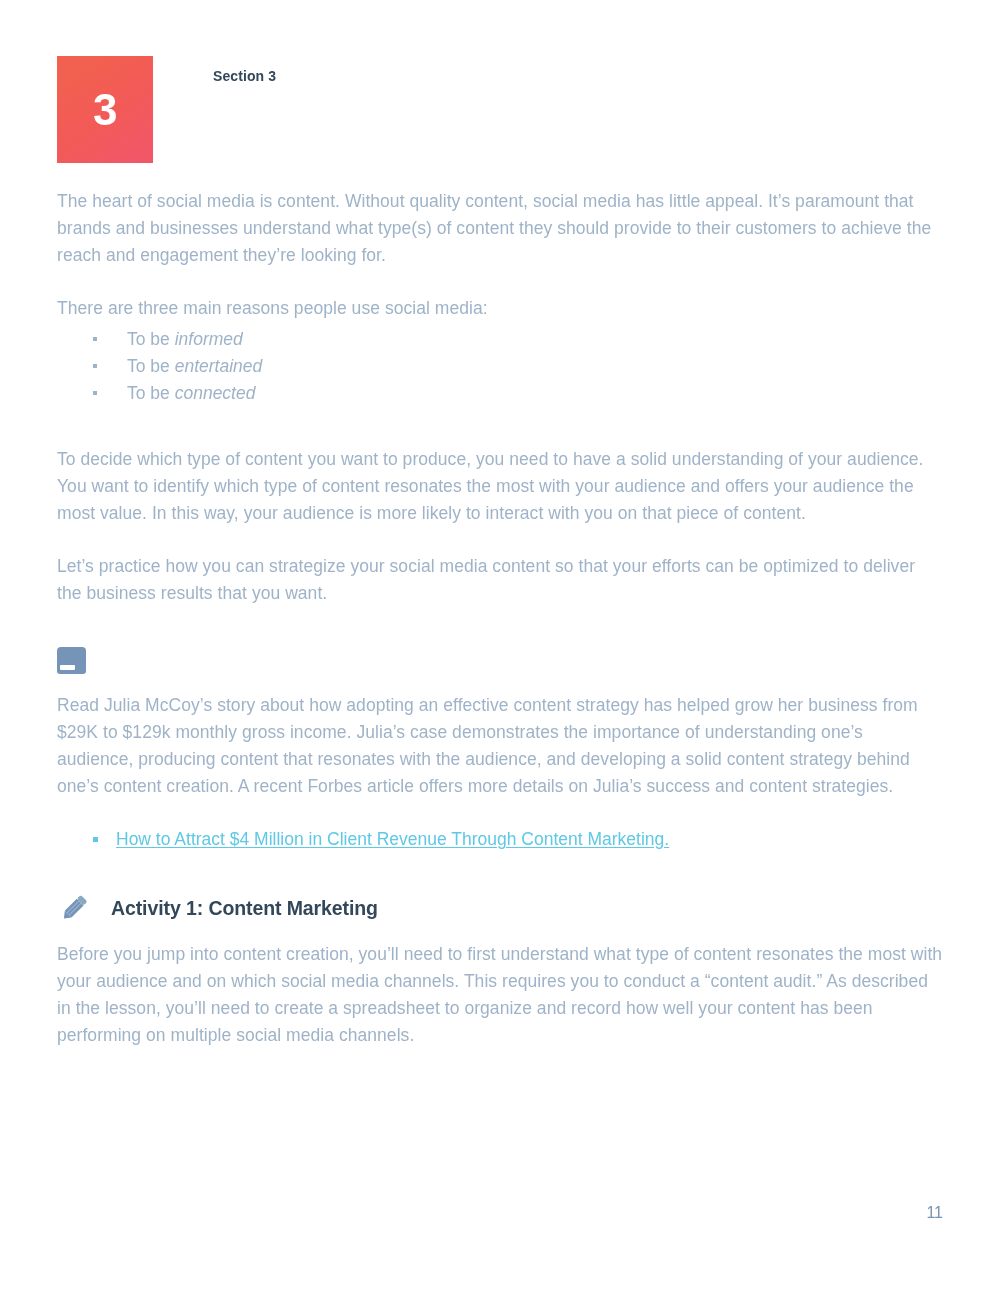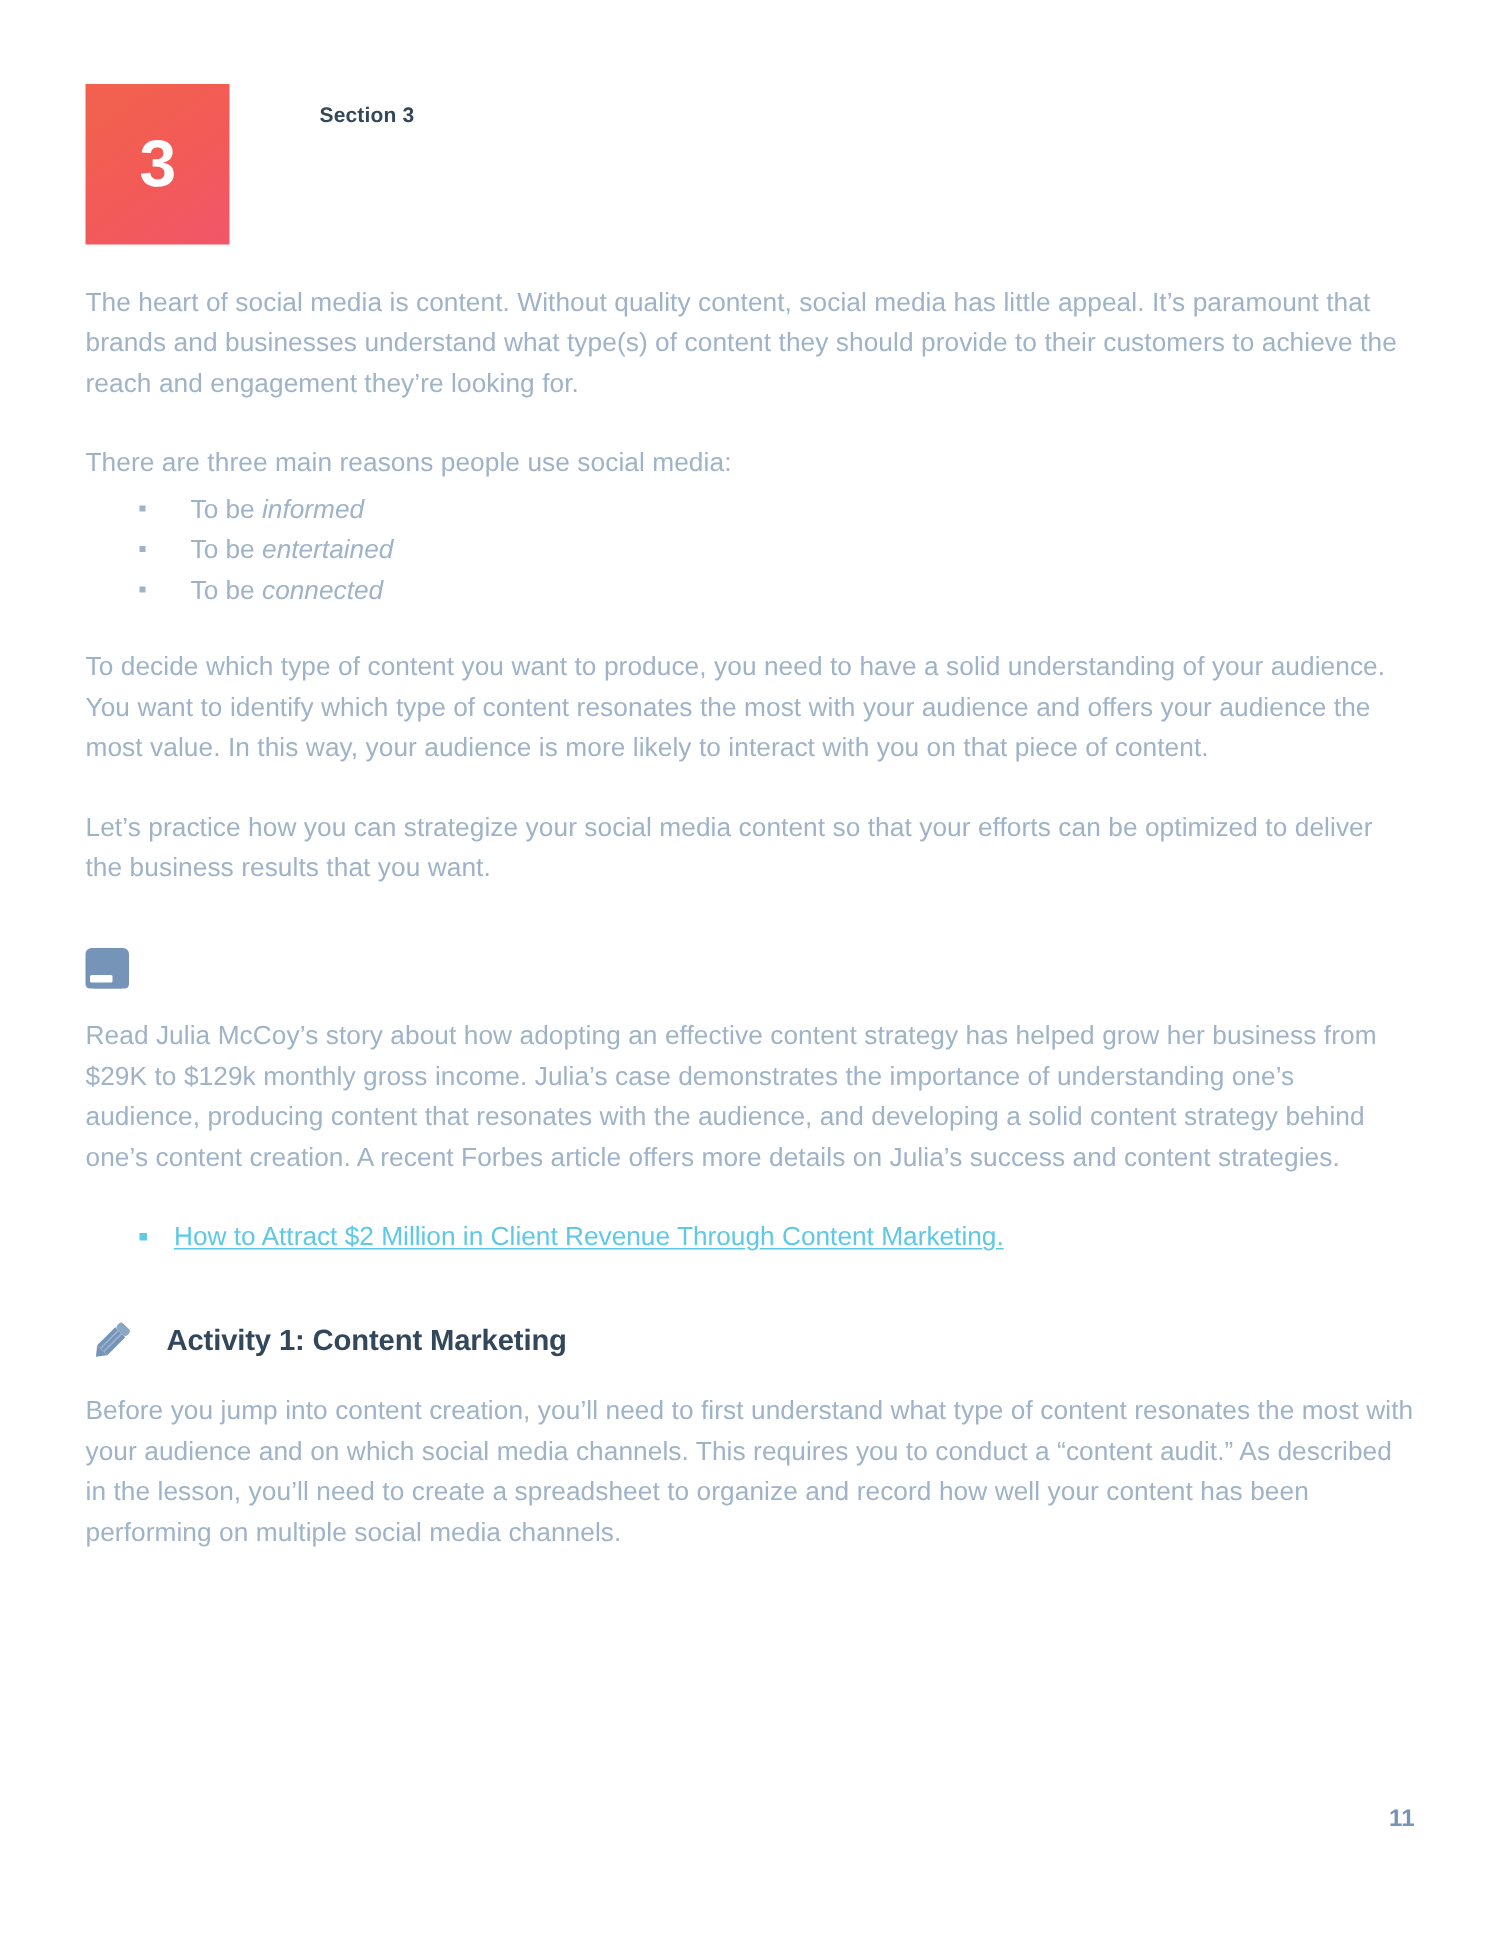--- a/index.html
+++ b/index.html
@@ -75,21 +75,21 @@
     line-height: 27px;
     margin: 0 0 26px 0;
     letter-spacing: 0.05px;
   }
   p.body.tight {
     margin-bottom: 4px;
   }
 
   ul.bullets {
     list-style: none;
-    margin: 0 0 24px 0;
+    margin: 0 0 39px 0;
     padding: 0;
   }
   ul.bullets li {
     color: #9fb3c8;
     font-size: 17.5px;
     line-height: 27px;
     position: relative;
     padding-left: 70px;
   }
   ul.bullets li .dot {
@@ -183,21 +183,21 @@
     text-underline-offset: 2px;
   }
 
   
   .page-number {
     position: absolute;
     right: 57px;
     bottom: 72px;
     color: #7694b8;
     font-size: 16px;
-    font-weight: bold;
+    font-weight: normal;
   }
 </style>
 </head>
 <body>
 
 <div class="page">
 
   <div class="header">
     <div class="section-badge">
       <span class="section-badge-number">3</span>
@@ -240,21 +240,21 @@
         <span class="notch"></span>
       </span>
     </div>
 
     <p class="body">Read Julia McCoy’s story about how adopting an effective content strategy has helped grow her business from $29K to $129k monthly gross income. Julia’s case demonstrates the importance of understanding one’s audience, producing content that resonates with the audience, and developing a solid content strategy behind one’s content creation. A recent Forbes article offers more details on Julia’s success and content strategies.</p>
 
 
     <ul class="link-list">
       <li>
         <span class="dot"></span>
-        <a class="doc-link" href="#">How to Attract $2 Million in Client Revenue Through Content Marketing.</a>
+        <a class="doc-link" href="#">How to Attract $4 Million in Client Revenue Through Content Marketing.</a>
       </li>
     </ul>
 
     <div class="sub-head">
       <span class="icon-pencil">
         <svg width="34" height="34" viewBox="0 0 34 34" aria-hidden="true">
           <g transform="rotate(45 17 17)">
             <rect x="12.5" y="3" width="9.5" height="5.5" rx="2.2" fill="#8aa7c4"></rect>
             <rect x="12.5" y="8.5" width="9.5" height="17" fill="#7694b8"></rect>
             <rect x="15" y="8.5" width="1.1" height="17" fill="#9ab4cf"></rect>

